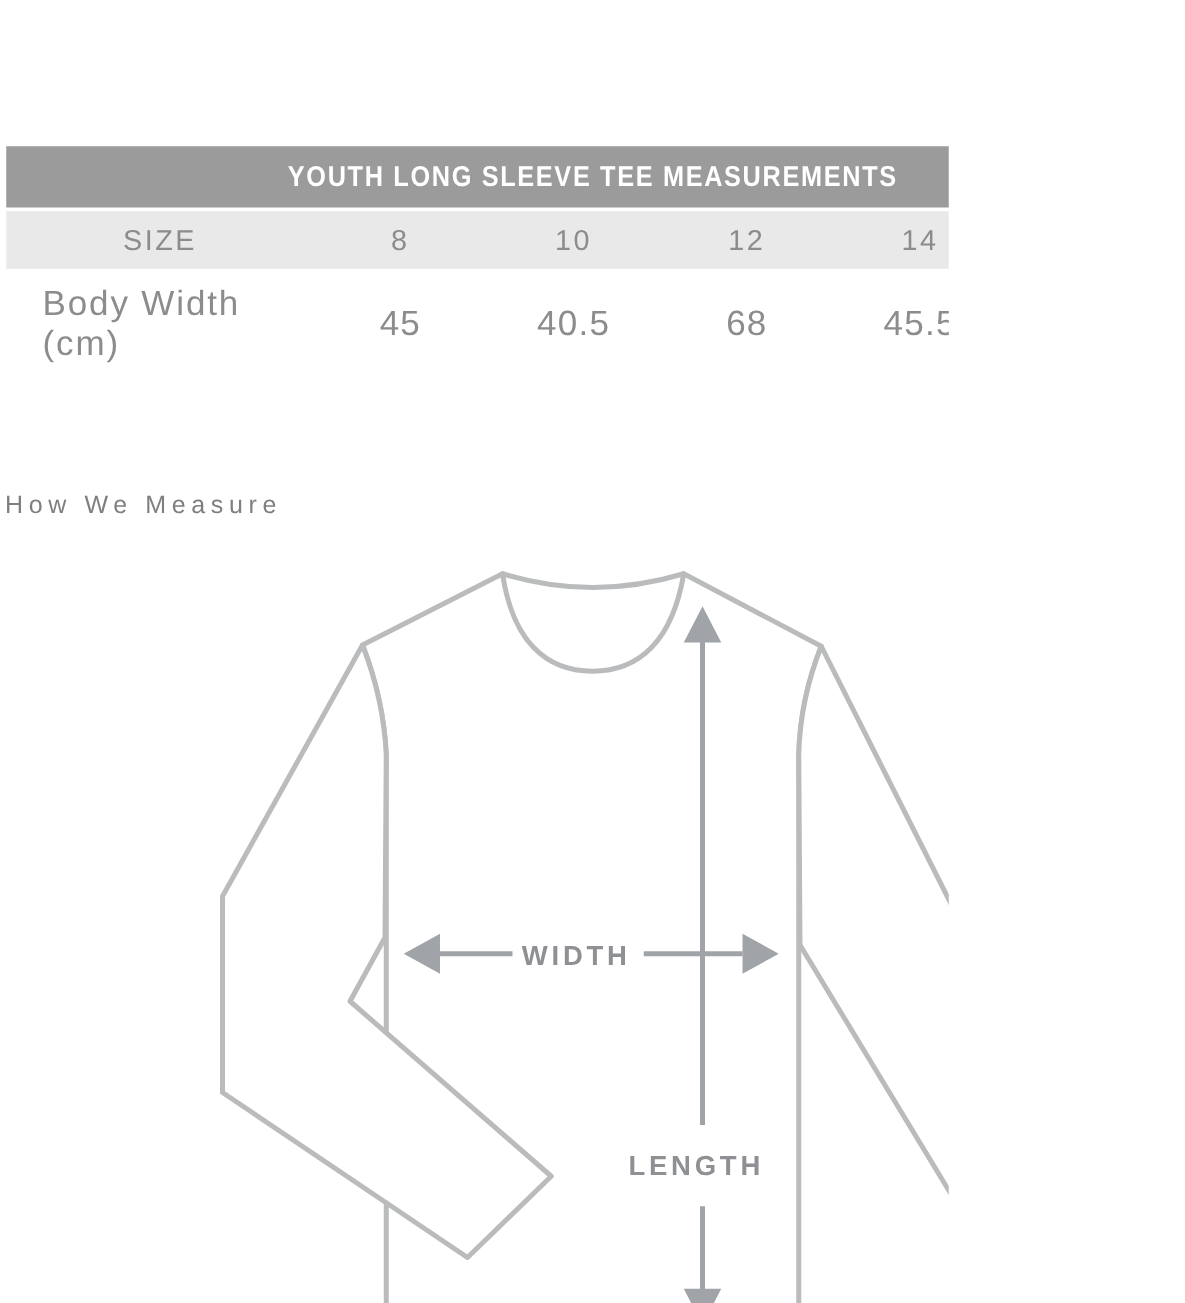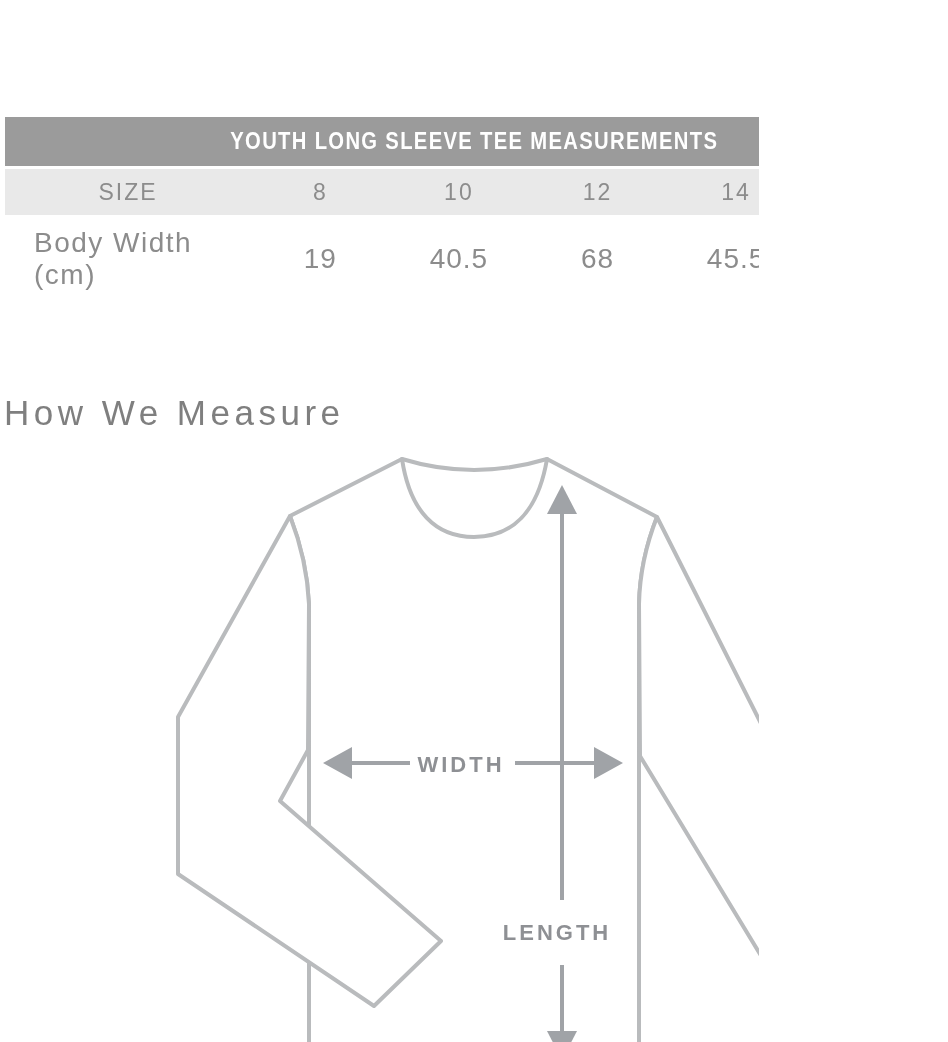--- a/index.html
+++ b/index.html
@@ -57,21 +57,21 @@
     padding-left: 29px;
     letter-spacing: 1.5px;
   }
   .t-cell { text-align: center; }
 
   
   .hwm-heading {
     position: absolute;
     left: 4px;
     top: 349px;
-    font-size: 35px;
+    font-size: 20px;
     letter-spacing: 4.5px;
     color: #7f7f7f;
     white-space: nowrap;
   }
 
   
   .tee-svg {
     position: absolute;
     left: 0;
     top: 0;
@@ -119,21 +119,21 @@
       <div class="t-cell-first">SIZE</div>
       <div class="t-cell">8</div>
       <div class="t-cell">10</div>
       <div class="t-cell">12</div>
       <div class="t-cell">14</div>
       <div class="t-cell">16</div>
     </div>
 
     <div class="t-grid-row t-data-row t-data-row-1">
       <div class="t-cell-first">Body Width (cm)</div>
-      <div class="t-cell">19</div>
+      <div class="t-cell">45</div>
       <div class="t-cell">40.5</div>
       <div class="t-cell">68</div>
       <div class="t-cell">45.5</div>
       <div class="t-cell">80</div>
     </div>
 
   </div>
 
   <div class="hwm-heading">How We Measure</div>
 

